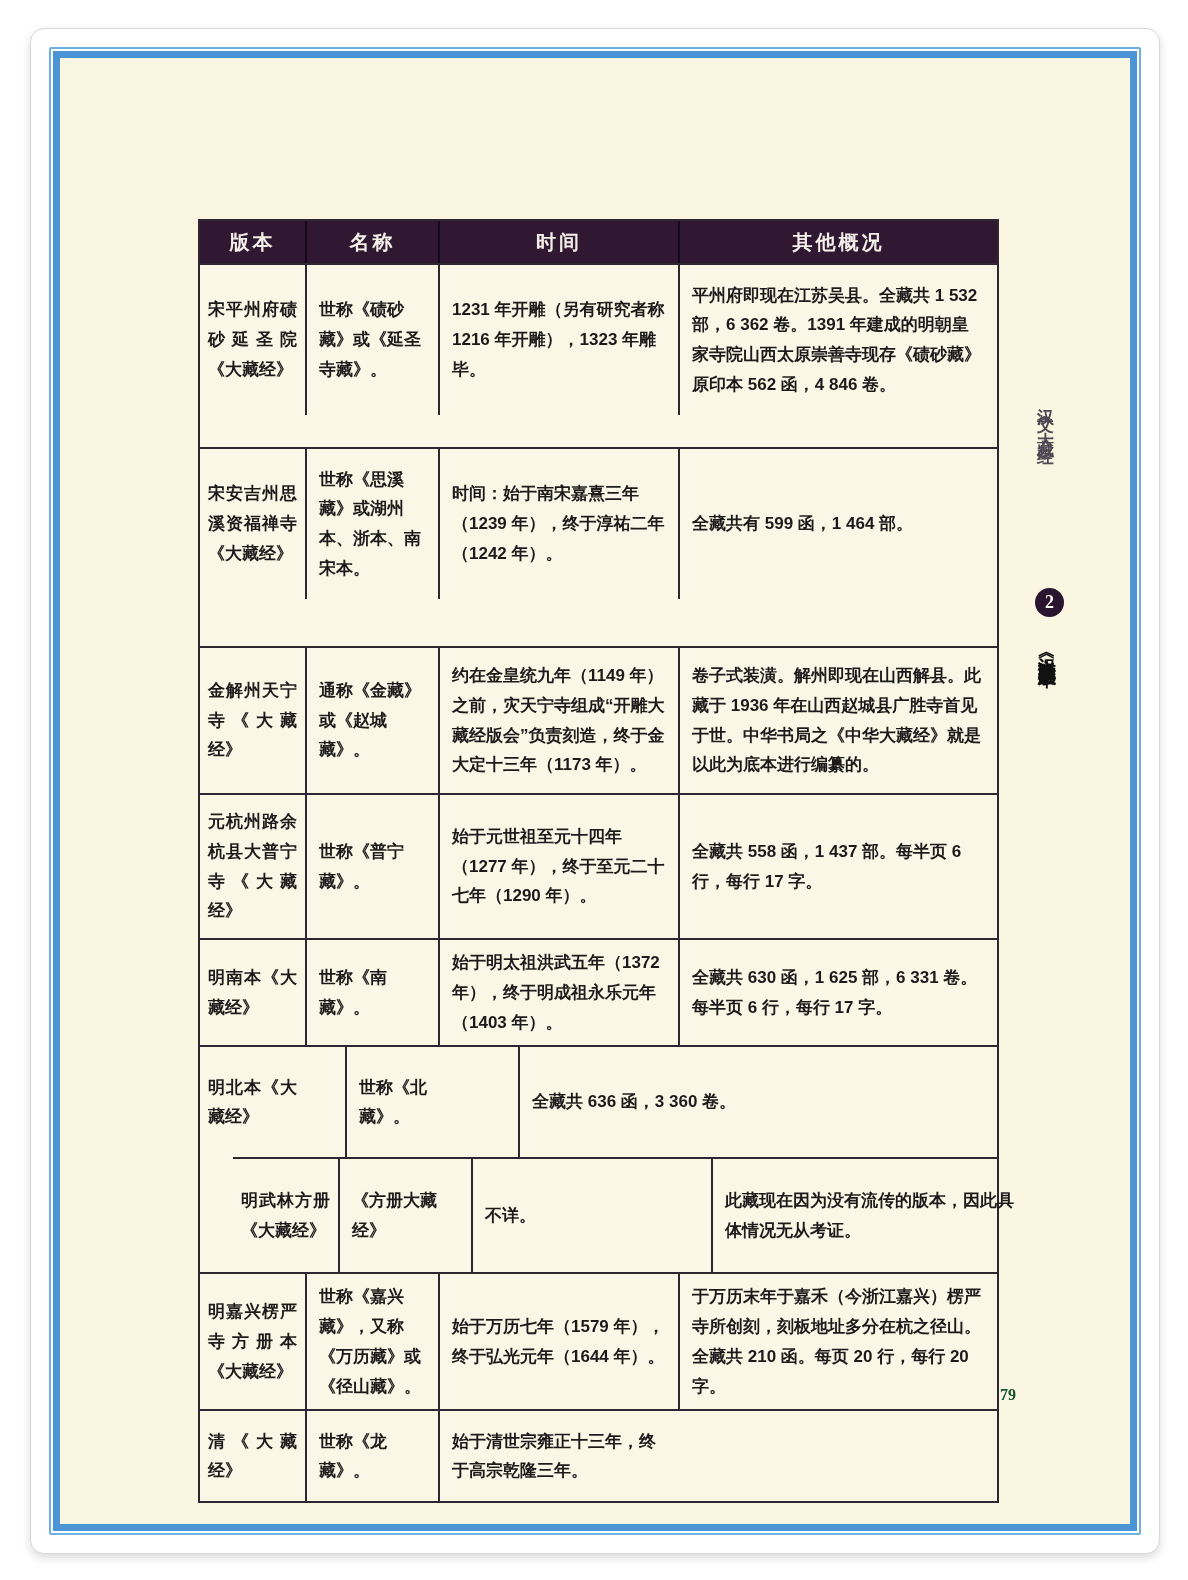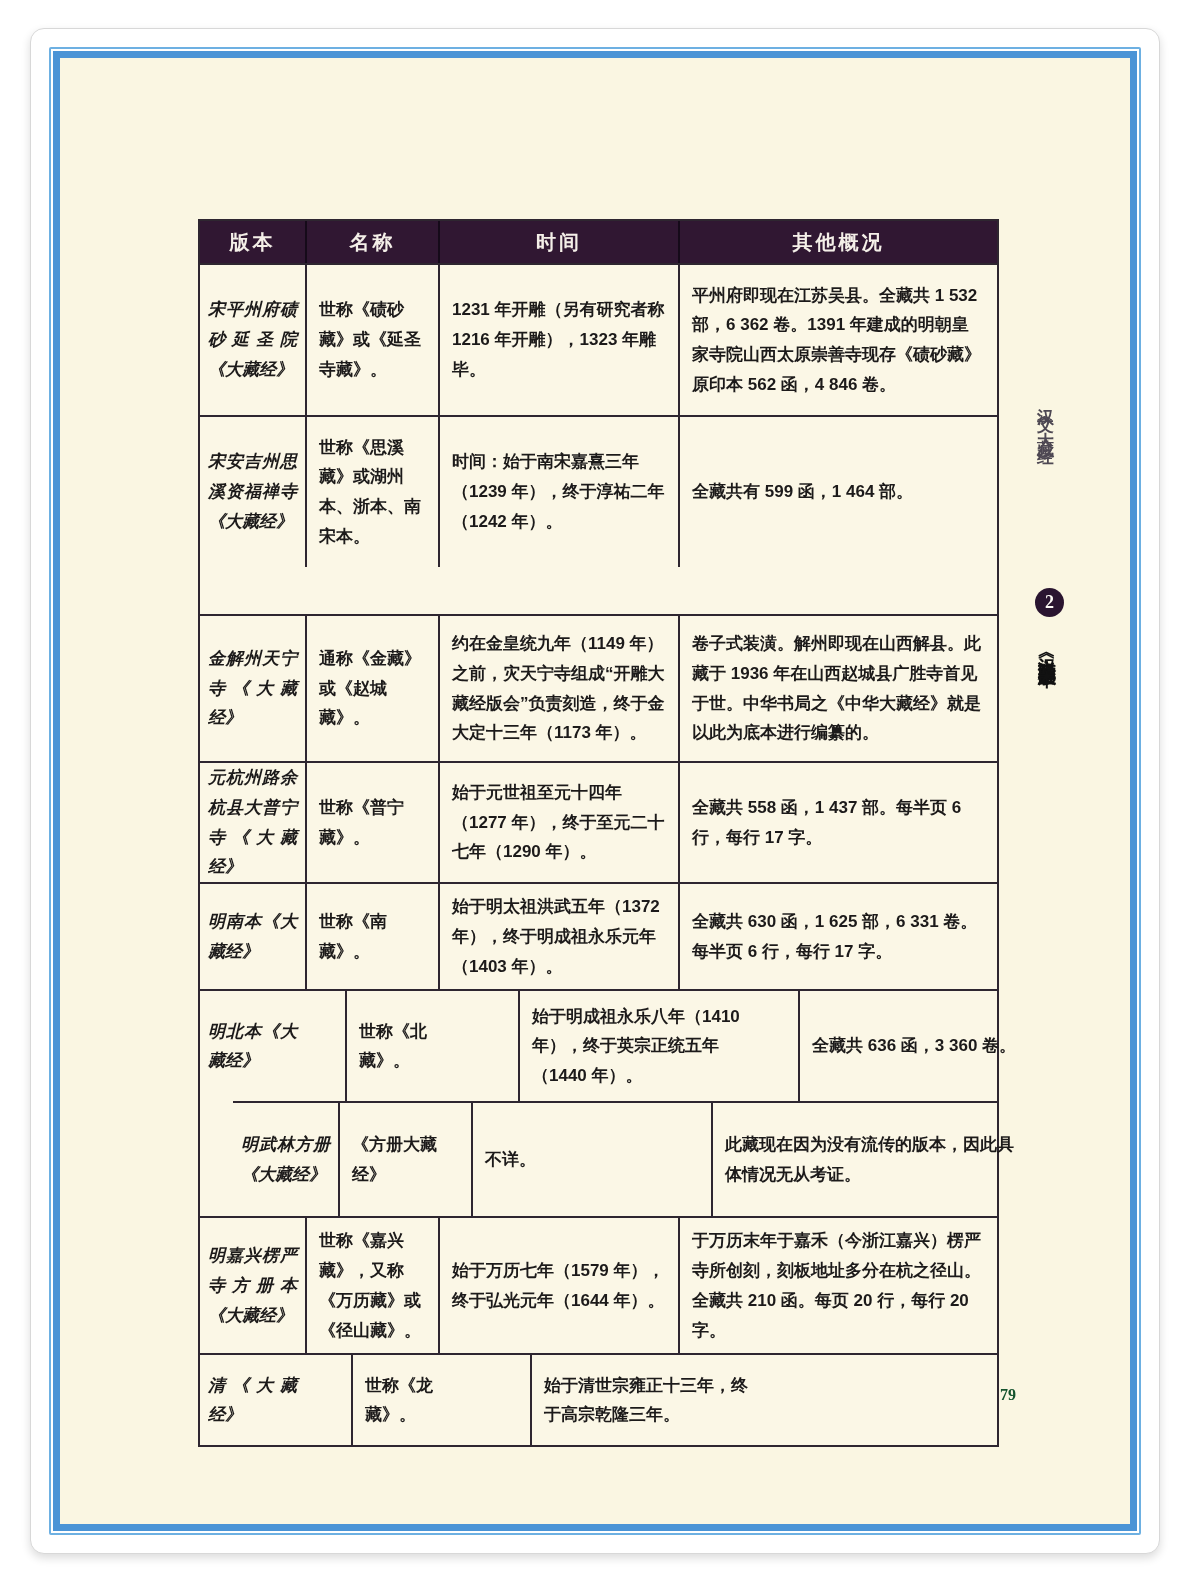--- a/index.html
+++ b/index.html
@@ -24,31 +24,31 @@
          background:#301732;height:42px;}
   .th{box-sizing:border-box;display:flex;align-items:center;justify-content:center;
       color:#f4efe8;font-weight:700;font-size:20px;letter-spacing:3px;
       border-left:2px solid #150a19;}
   .th:first-child{border-left:none;}
   .trow{display:grid;grid-template-columns:105px 133px 240px 319px;
         border-top:2px solid #2e2630;}
   .td{box-sizing:border-box;border-left:2px solid #2e2630;display:flex;align-items:center;
       padding:8px 12px;font-size:17px;line-height:1.75;font-weight:600;color:#1c1a1a;}
   .td:first-child{border-left:none;}
-  .td0{font-weight:700;padding:0 8px;font-style:italic;}
+  .td0{font-weight:700;padding:12px 8px;}
   .td0 span{text-align:justify;text-justify:inter-character;}
   .trow:nth-child(1){min-height:150px;}
-  .trow:nth-child(2){min-height:150px;}
+  .trow:nth-child(2){min-height:150px;margin-top:32px;}
   .trow:nth-child(3){min-height:145px;margin-top:47px;}
   .trow:nth-child(4){min-height:115px;}
   .trow:nth-child(5){min-height:92px;}
   .trow:nth-child(6){min-height:110px;gap:40px;}
   .trow:nth-child(7){min-height:113px;margin-left:33px;}
   .trow:nth-child(8){min-height:120px;}
-  .trow:nth-child(9){min-height:90px;gap:46px;}
+  .trow:nth-child(9){min-height:90px;}
 
   
   .side-serif{position:absolute;left:974px;top:336px;writing-mode:vertical-rl;
               text-orientation:mixed;font-family:"Liberation Serif",serif;
               font-size:17px;font-weight:600;letter-spacing:8px;color:#4e4853;}
   .side-badge{position:absolute;left:975px;top:530px;width:29px;height:29px;
               border-radius:50%;background:#2a1530;color:#fdfbf5;
               display:flex;align-items:center;justify-content:center;
               font-size:18px;font-weight:700;font-family:"Liberation Serif",serif;}
   .side-bold{position:absolute;left:975px;top:586px;writing-mode:vertical-rl;
@@ -146,23 +146,20 @@
                     <span>全藏共 630 函，1 625 部，6 331 卷。每半页 6 行，每行 17 字。</span>
                   </div>
                 </div>
                 <div class="trow">
                   <div class="td td0">
                     <span>明北本《大藏经》</span>
                   </div>
                   <div class="td td1">
                     <span>世称《北藏》。</span>
                   </div>
-                  <div class="td td2">
-                    <span>始于明成祖永乐八年（1410 年），终于英宗正统五年（1440 年）。</span>
-                  </div>
                   <div class="td td3">
                     <span>全藏共 636 函，3 360 卷。</span>
                   </div>
                 </div>
                 <div class="trow">
                   <div class="td td0">
                     <span>明武林方册《大藏经》</span>
                   </div>
                   <div class="td td1">
                     <span>《方册大藏经》</span>

